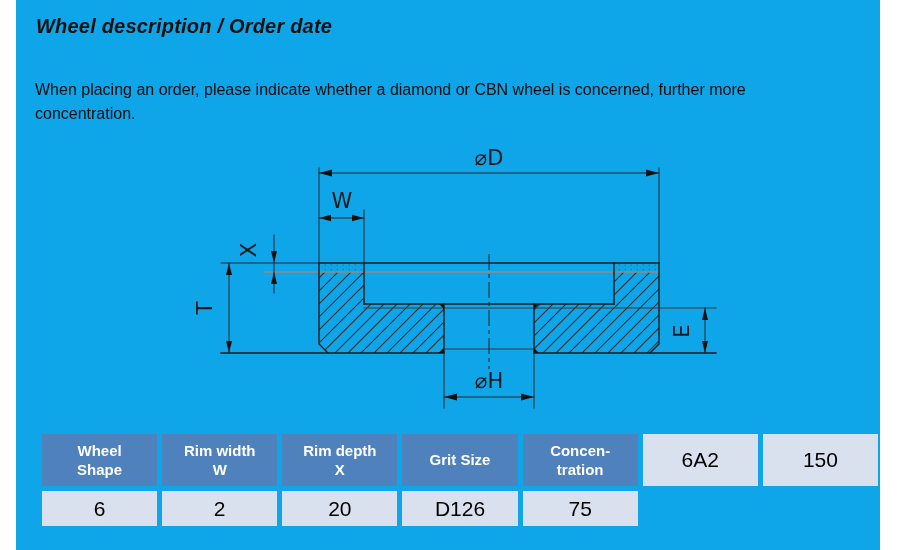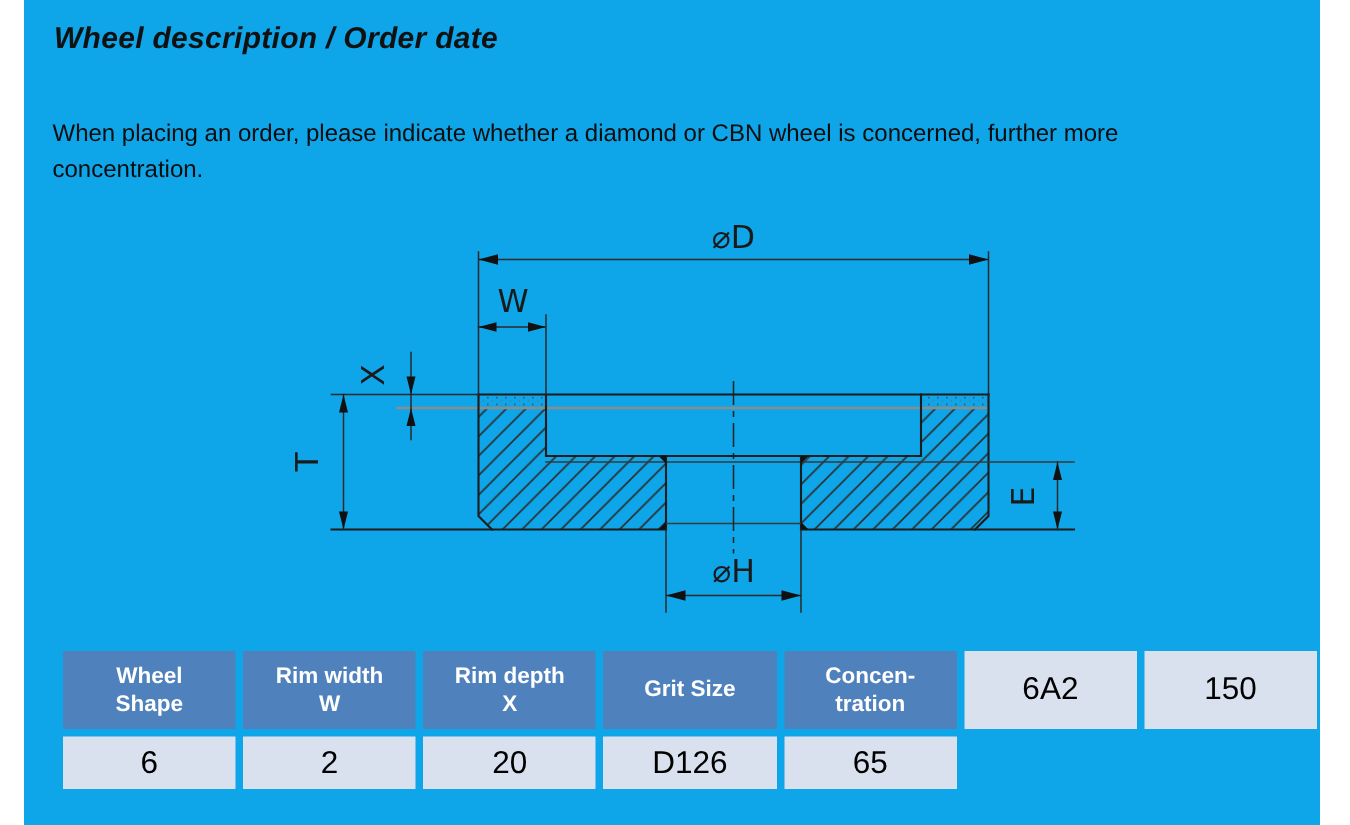--- a/index.html
+++ b/index.html
@@ -155,16 +155,16 @@
       <div>Concen-</div>
       <div>tration</div>
     </div>
 
     <div class="td">6A2</div>
     <div class="td">150</div>
     <div class="td">6</div>
     <div class="td">2</div>
     <div class="td">20</div>
     <div class="td">D126</div>
-    <div class="td">65</div>
+    <div class="td">75</div>
   </div>
 
 </div>
 
 </body></html>

